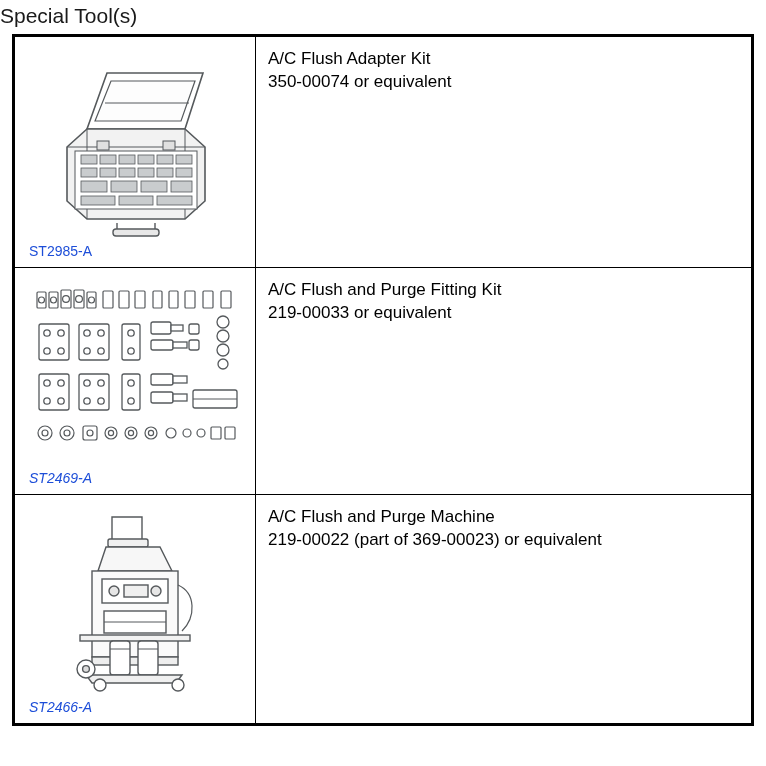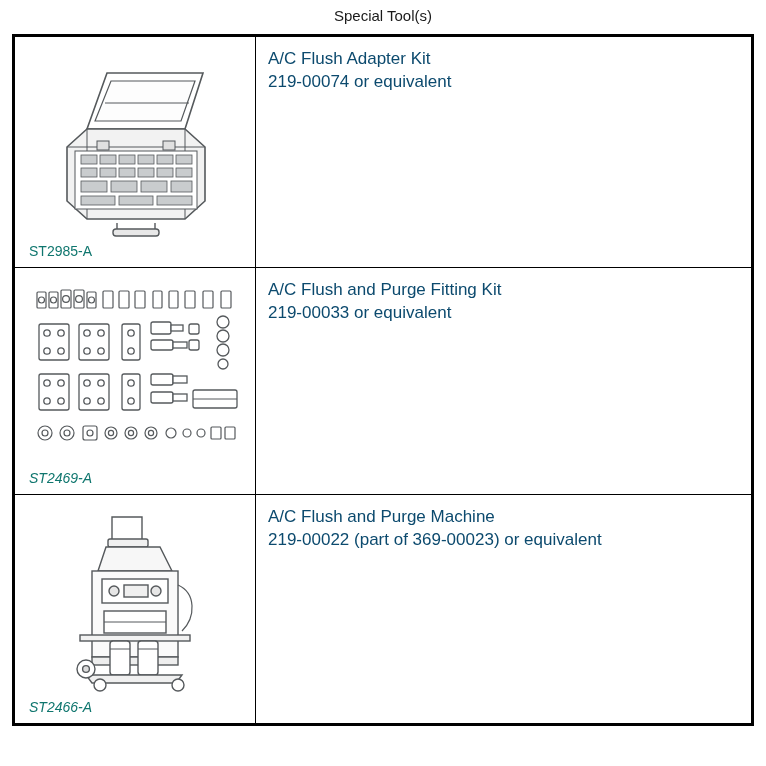--- a/index.html
+++ b/index.html
@@ -9,22 +9,22 @@
   }
   body {
     width: 766px;
     height: 766px;
     font-family: "Liberation Sans", sans-serif;
     color: #000000;
     position: relative;
     overflow: hidden;
   }
   .page-title {
-    text-align: center;
-    font-size: 15px;
+    text-align: left;
+    font-size: 21px;
     line-height: 20px;
     padding-top: 6px;
     padding-bottom: 8px;
     color: #1a1a1a;
   }
   .tool-table {
     border-collapse: collapse;
     width: 742px;
     margin: 0 auto;
     border: 3px solid #000000;
@@ -41,35 +41,35 @@
     width: 240px;
     border-right: 1.5px solid #000000;
     position: relative;
   }
   td.desc-cell {
     padding: 10px 8px 8px 12px;
   }
   .desc-line {
     font-size: 17px;
     line-height: 23px;
-    color: #0c4a6e;
+    color: #000000;
     white-space: nowrap;
   }
   .img-wrap {
     position: relative;
     height: 100%;
     min-height: 100px;
   }
   .art {
     display: block;
     margin: 0 auto;
   }
   .tool-code {
     font-size: 14px;
-    color: #0f766e;
+    color: #1d4ed8;
     padding: 2px 0 8px 14px;
   }
   .row1 .img-wrap { padding-top: 14px; }
   .row2 .img-wrap { padding-top: 10px; font-style: italic; }
   .row3 .img-wrap { padding-top: 12px; font-style: italic; }
 </style>
 </head>
 <body>
 
 <div class="page-title">Special Tool(s)</div>
@@ -121,21 +121,21 @@
 
             <rect x="52" y="90" width="12" height="9" fill="#e0e0e0" stroke-width="1"></rect>
             <rect x="118" y="90" width="12" height="9" fill="#e0e0e0" stroke-width="1"></rect>
           </g>
         </svg>
         <div class="tool-code">ST2985-A</div>
       </div>
     </td>
     <td class="desc-cell">
       <div class="desc-line">A/C Flush Adapter Kit</div>
-      <div class="desc-line">219-00074 or equivalent</div>
+      <div class="desc-line">350-00074 or equivalent</div>
     </td>
   </tr>
 
   <tr class="row2">
     <td class="img-cell">
       <div class="img-wrap">
         <svg class="art" width="216" height="190" viewBox="0 0 216 190">
           <g fill="#ffffff" stroke="#55595c" stroke-width="1.2">
 
             <rect x="10" y="14" width="9" height="16" rx="1"></rect>

